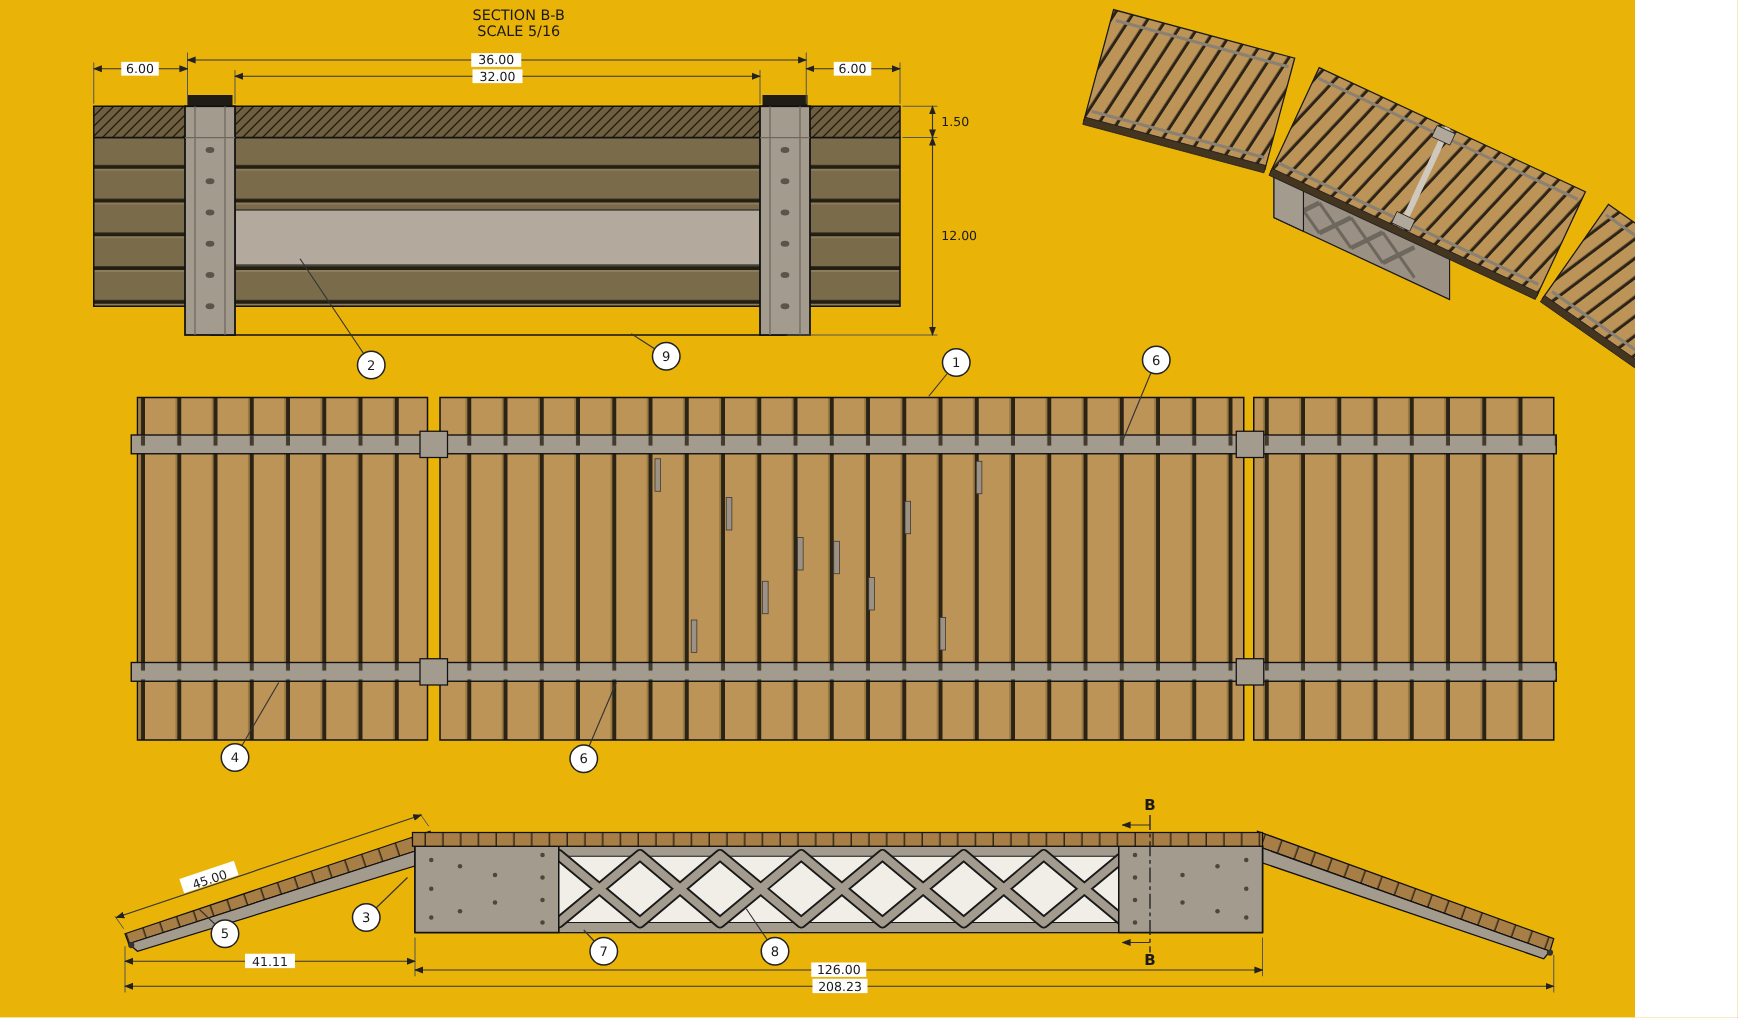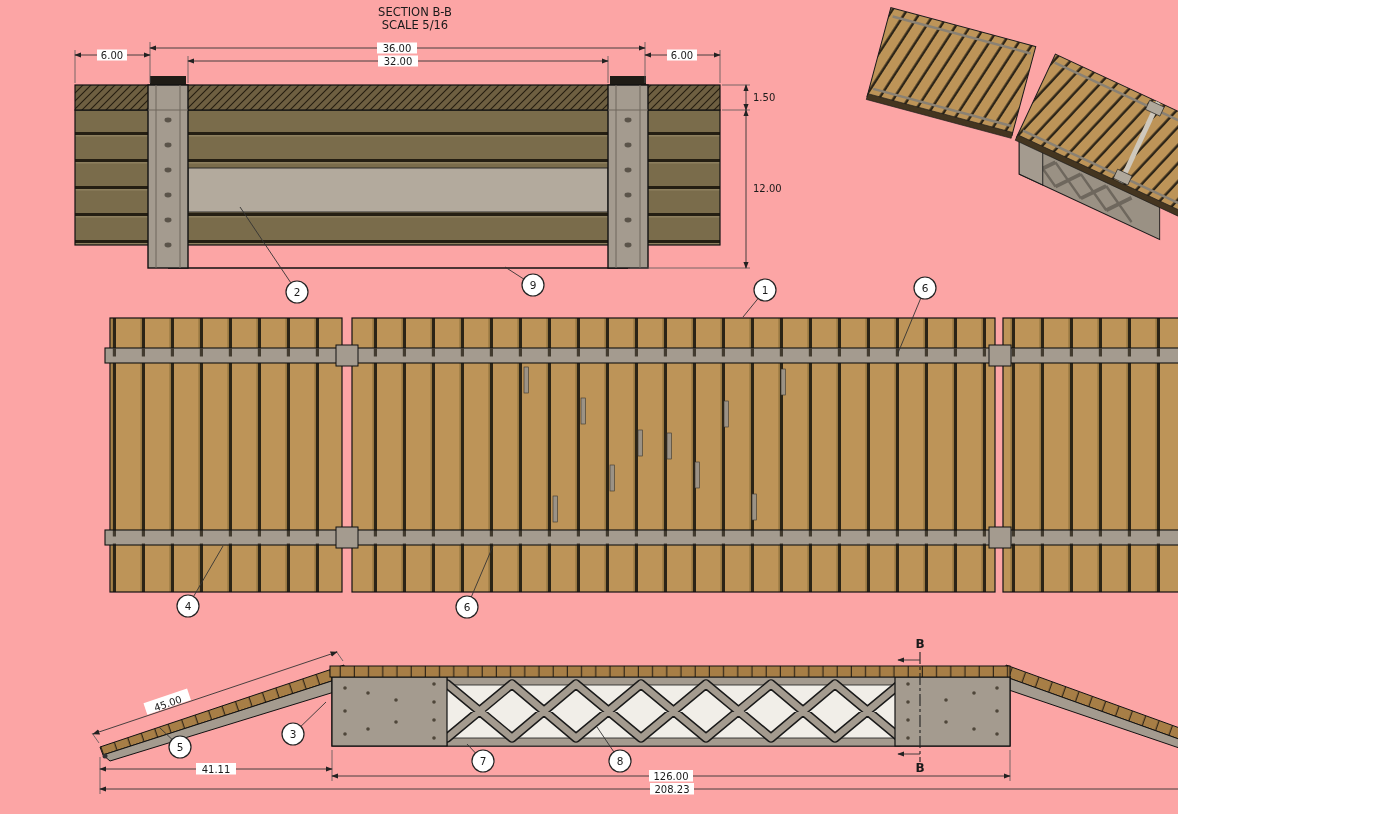--- a/index.html
+++ b/index.html
@@ -1,16 +1,16 @@
 <!DOCTYPE html>
 <html><head>
 <meta charset="utf-8">
 <style>
   html,body{margin:0;padding:0;background:#ffffff;}
-  .stage{position:relative;width:1178px;height:814px;background:#fca5a5;overflow:hidden;}
+  .stage{position:relative;width:1308px;height:814px;background:#eab308;overflow:hidden;}
   svg{display:block;}
   text{font-family:"DejaVu Sans","Liberation Sans",sans-serif;fill:#1a1a1a;}
   .dim{font-size:10px;}
   .title{font-size:11.5px;}
   .balloon-num{font-size:10.5px;}
   .blabel{font-size:12px;font-weight:bold;}
   .ext{stroke:#555;stroke-width:0.8;fill:none;}
   .dimline{stroke:#333;stroke-width:0.9;fill:none;}
   .leader{stroke:#333;stroke-width:0.9;fill:none;}
   .lbl-bg{fill:#ffffff;}

